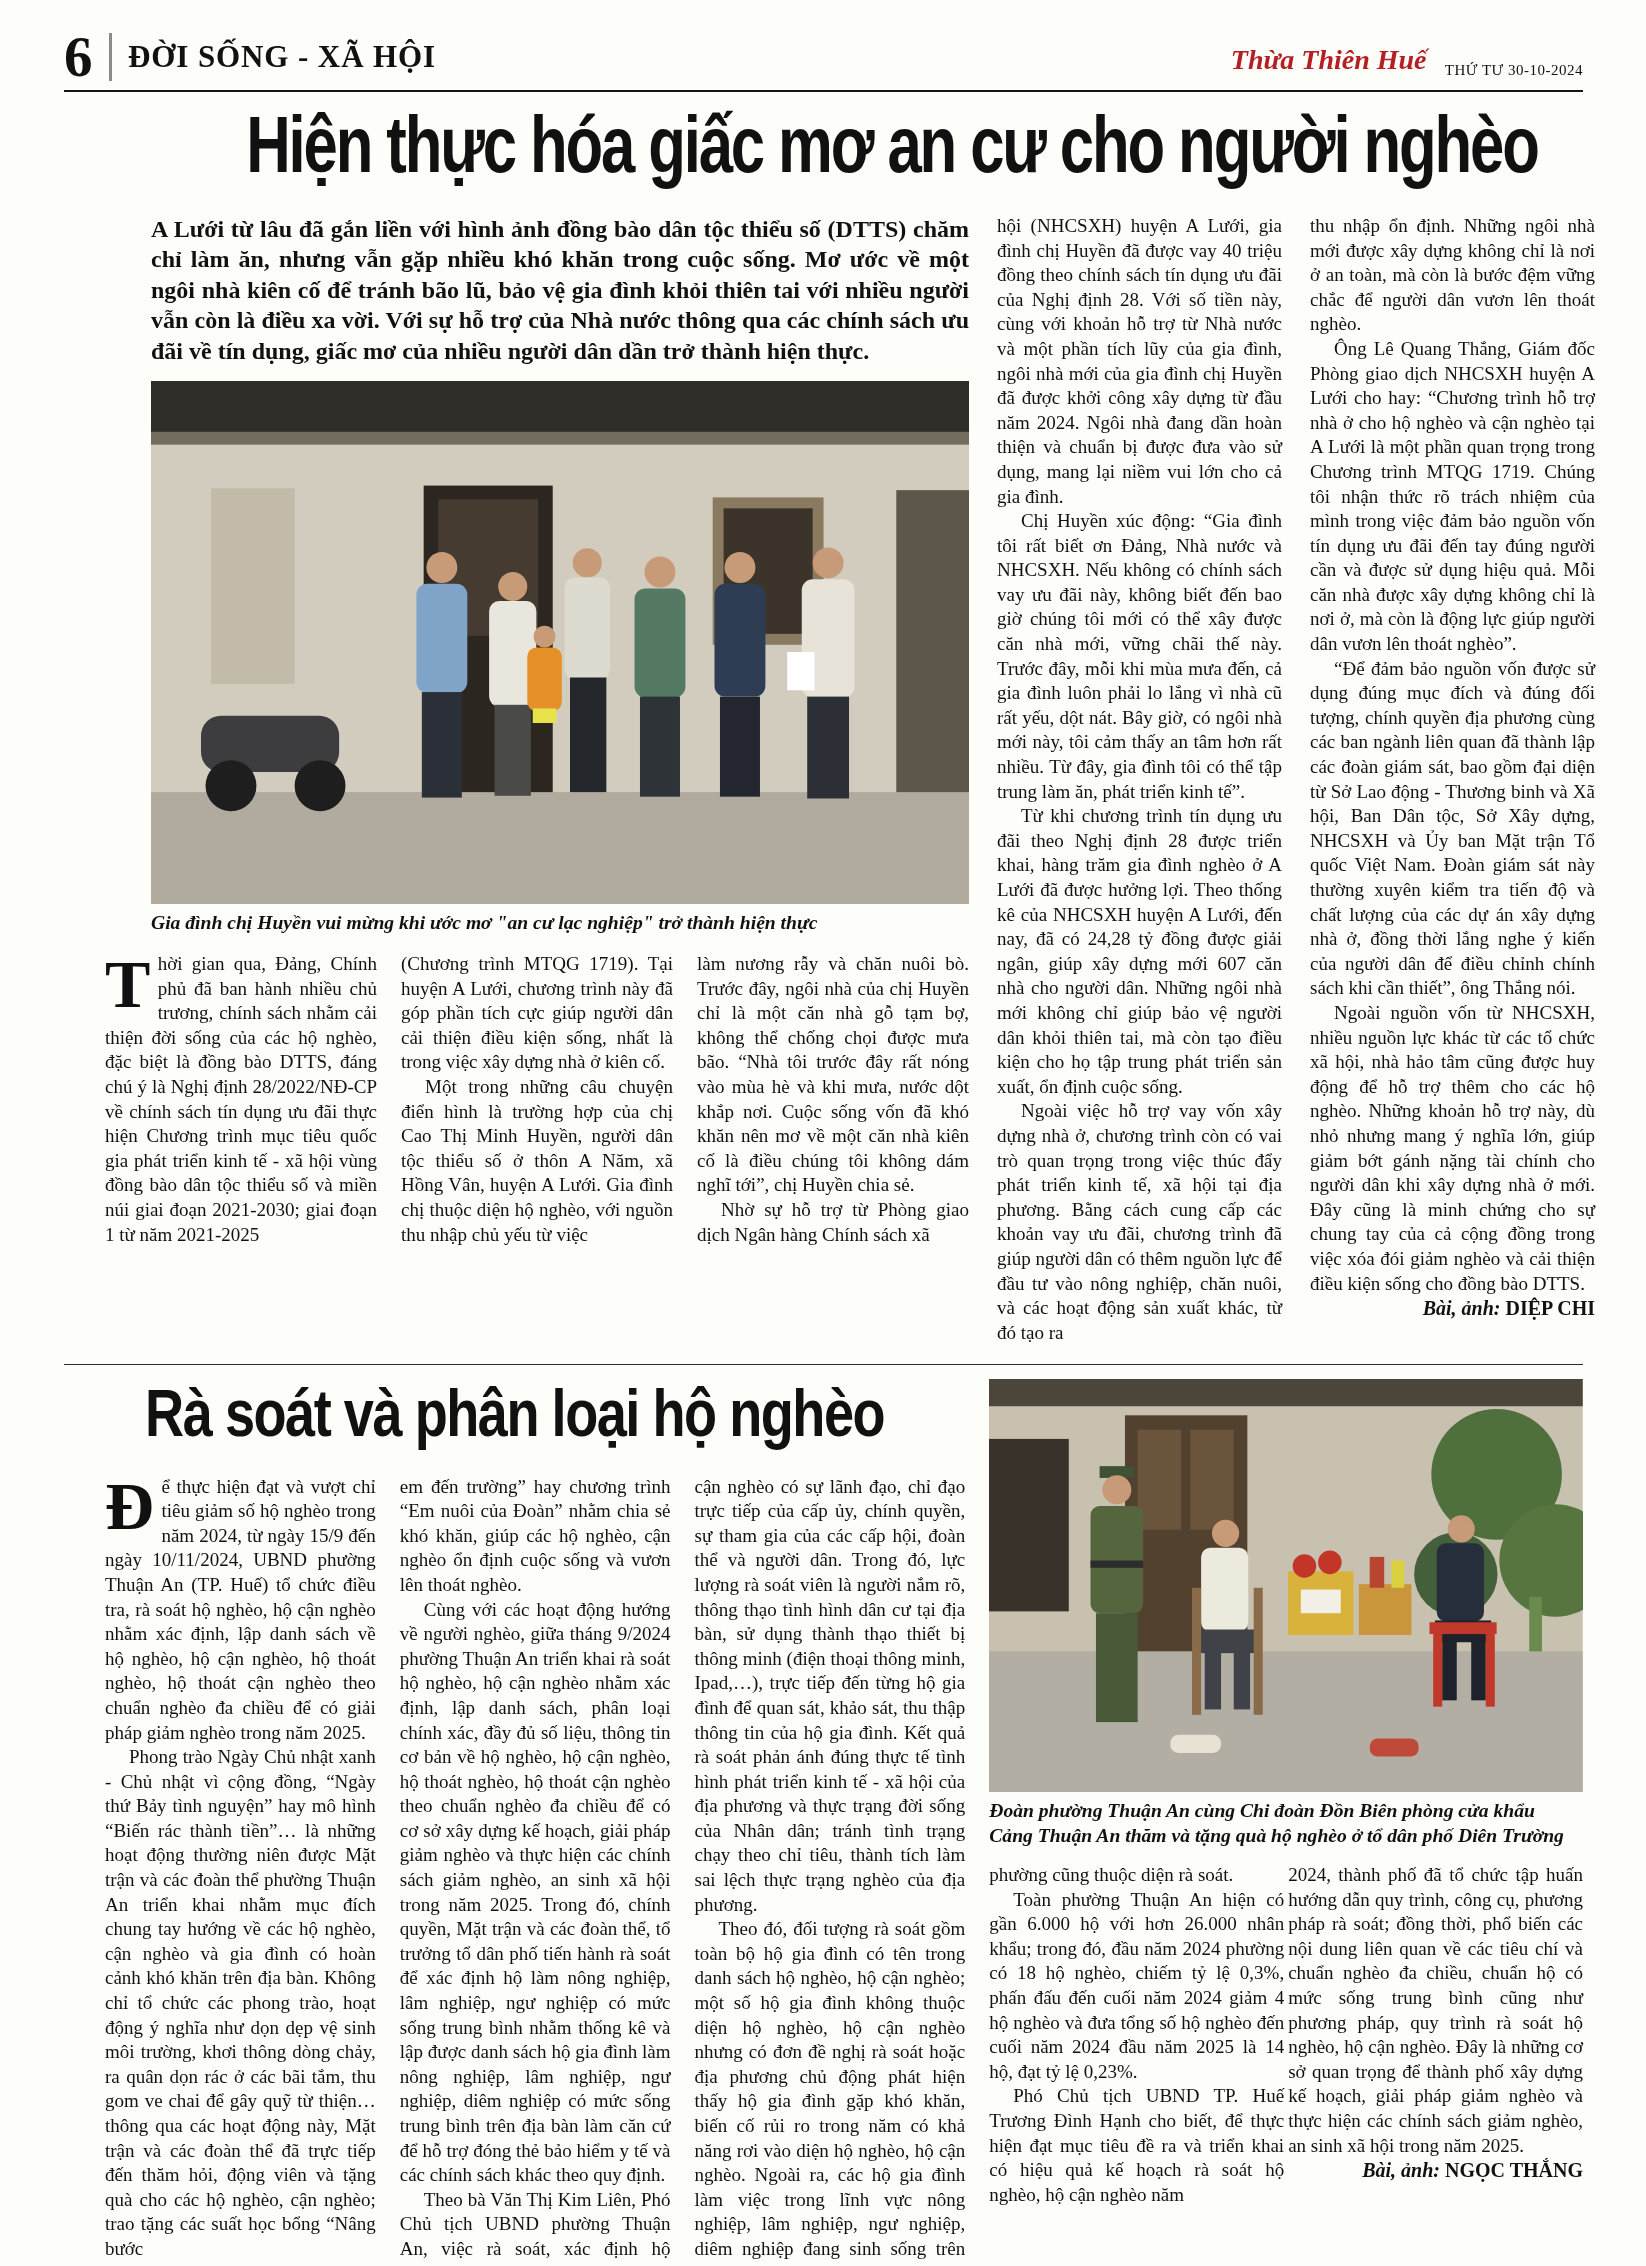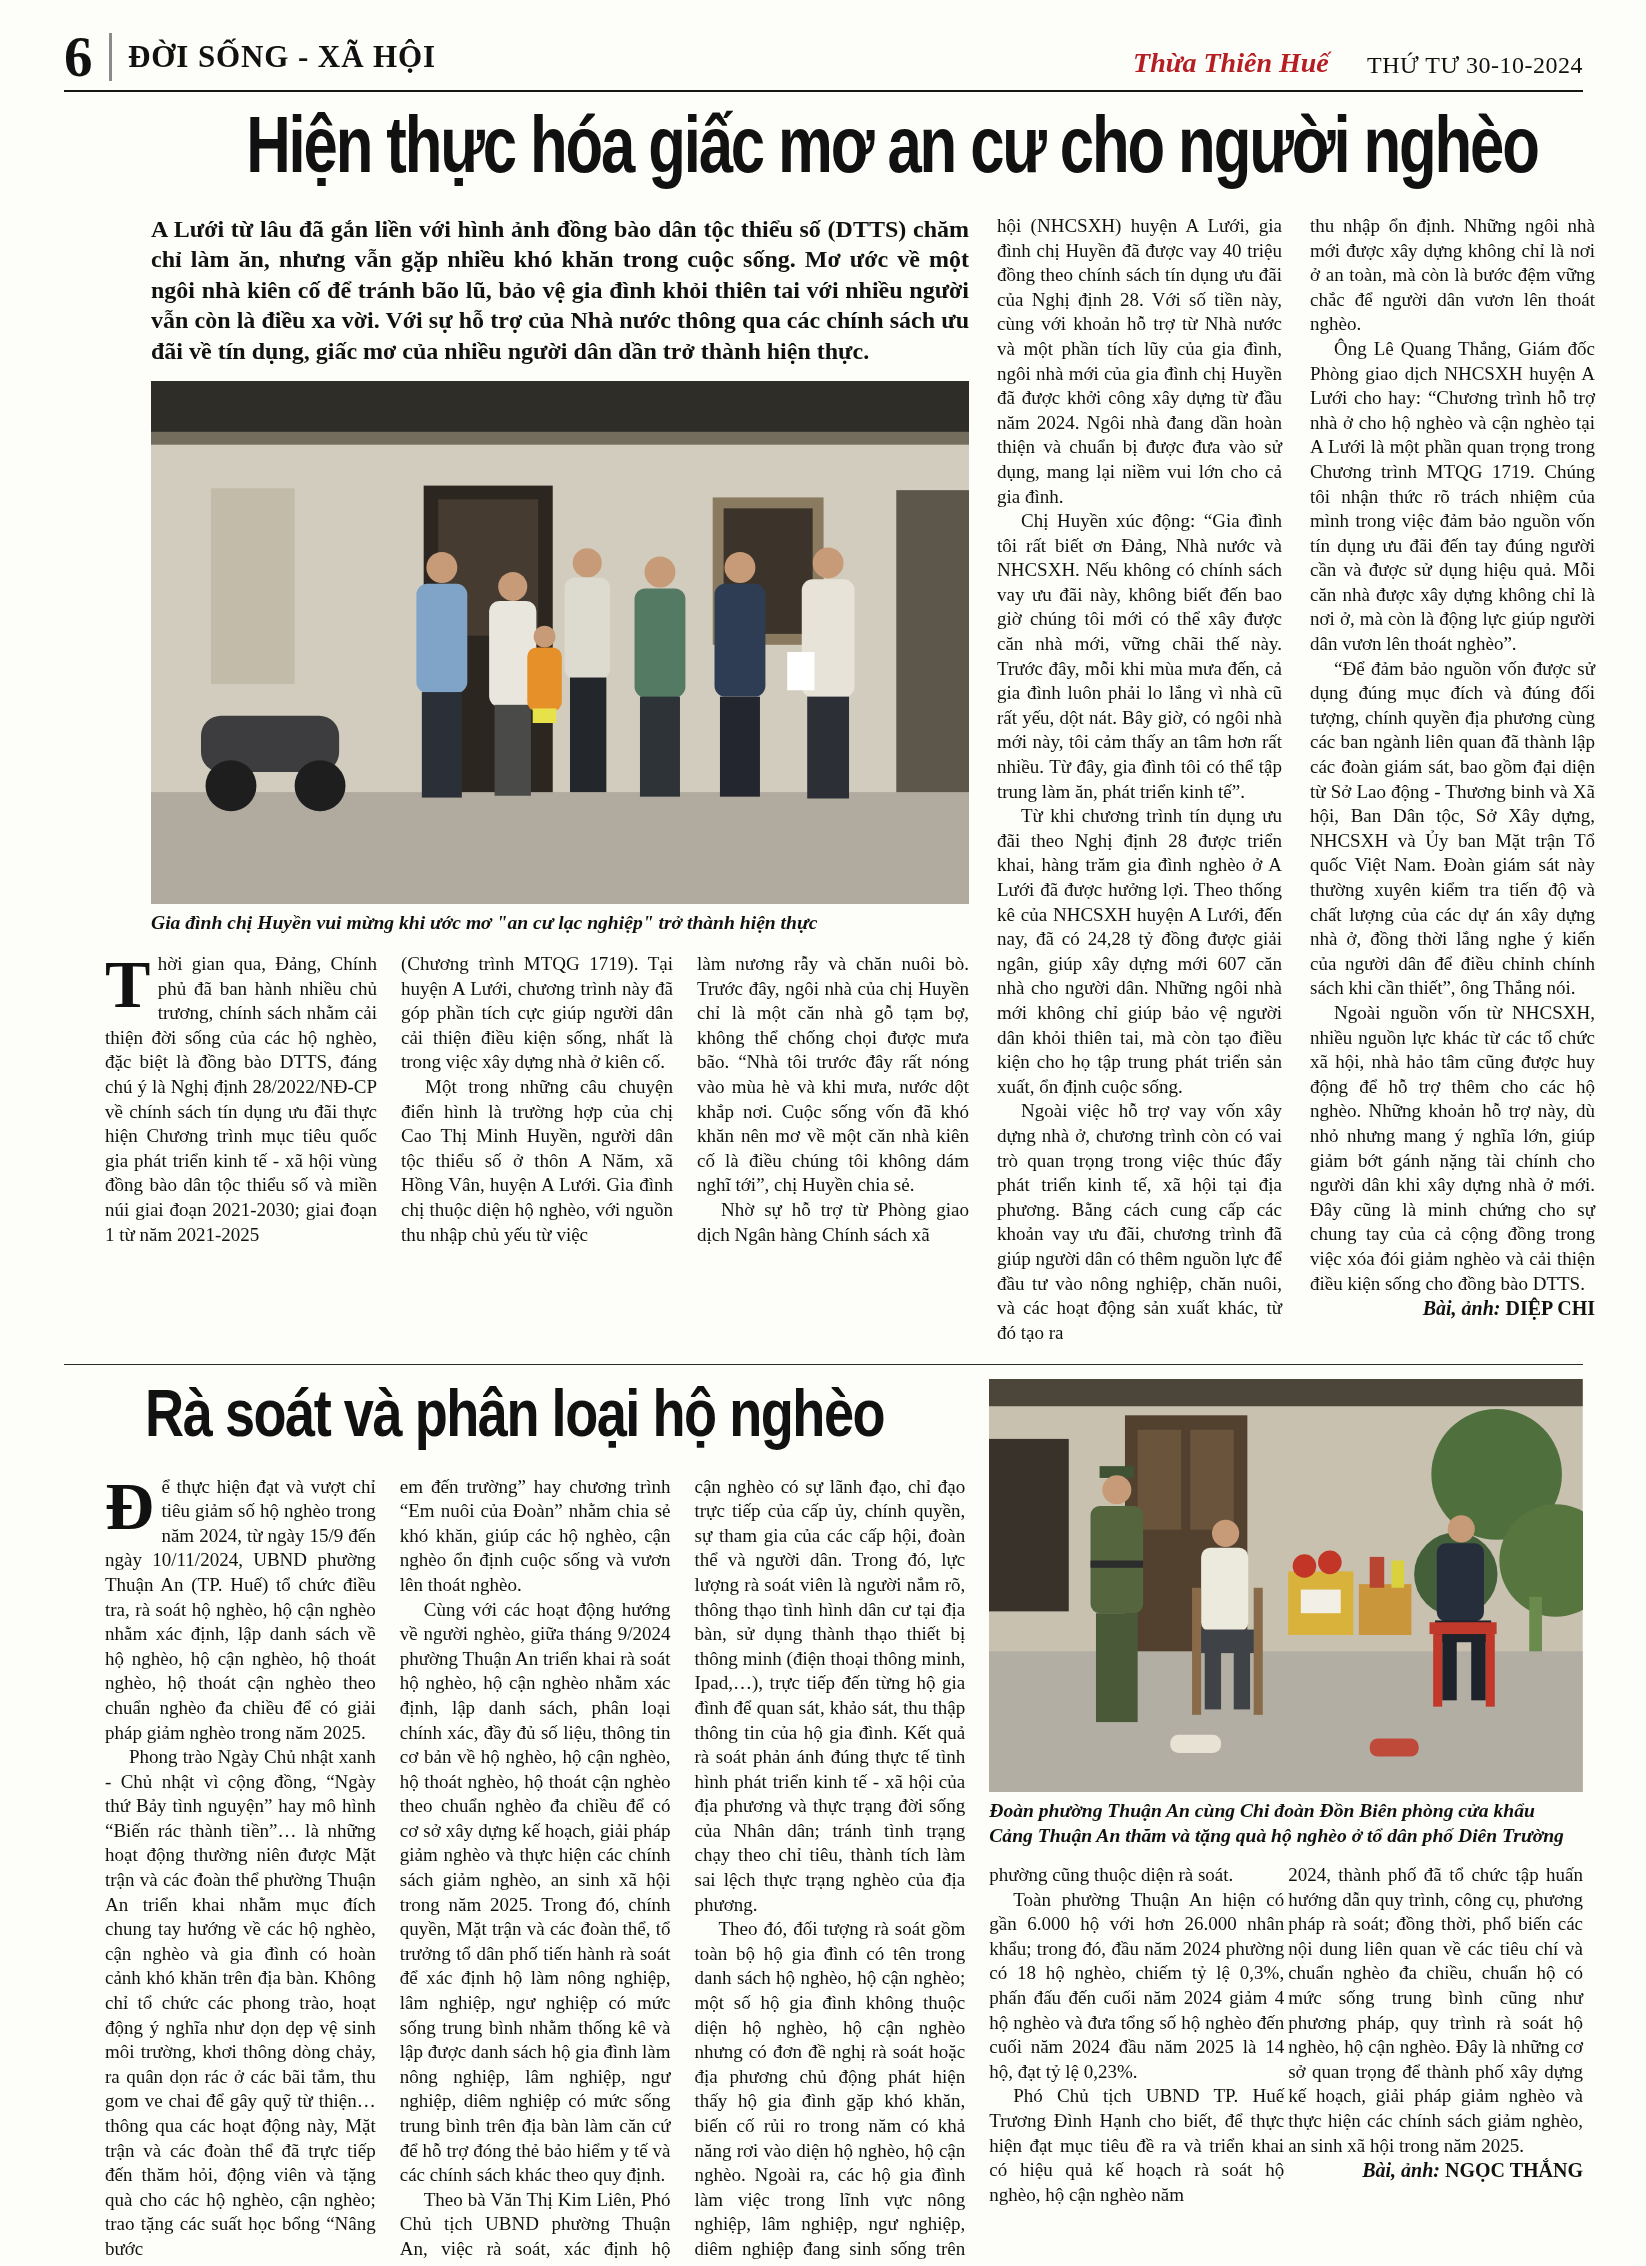--- a/index.html
+++ b/index.html
@@ -9,23 +9,23 @@
     padding:31px 64px 27.4px 64px; overflow:hidden; position:relative;
     font-family:"Liberation Serif", serif; color:#111;
   }
   
   .masthead { display:flex; justify-content:space-between; align-items:flex-end;
     padding-bottom:7.3px; border-bottom:2.7px solid #161616; }
   .masthead-left { display:flex; align-items:center; }
   .page-number { font-size:57px; font-weight:700; line-height:0.9; }
   .masthead-bar { width:2.7px; height:48px; background:#8a8a8a; margin:0 16.4px; }
   .section-title { font-size:31px; font-weight:700; letter-spacing:0.9px; }
-  .masthead-right { display:flex; align-items:flex-end; padding-bottom:3.7px;gap:20px; }
+  .masthead-right { display:flex; align-items:center; padding-bottom:3.7px; }
   .brand { font-size:28px; font-weight:700; font-style:italic; color:#b51f24; }
-  .issue-date { font-size:24px; margin-left:18.3px; letter-spacing:0.5px;margin-top:20px; }
+  .issue-date { font-size:15px; margin-left:18.3px; letter-spacing:0.5px;margin-top:20px; }
 
   
   .headline1 { text-align:left; margin-top:12.8px; height:95px; }
   .headline1 span { display:inline-block; white-space:nowrap; font-family:"Liberation Sans",sans-serif;
     font-weight:700; font-size:79px; letter-spacing:-2.7px; transform:scaleX(0.78); transform-origin:center;
     line-height:1.05; }
   .headline2 { text-align:center; height:79px; margin-bottom:12.8px; }
   .headline2 span { display:inline-block; white-space:nowrap; font-family:"Liberation Sans",sans-serif;
     font-weight:700; font-size:66px; letter-spacing:-1.8px; transform:scaleX(0.82); transform-origin:center;
     line-height:1.05; }

